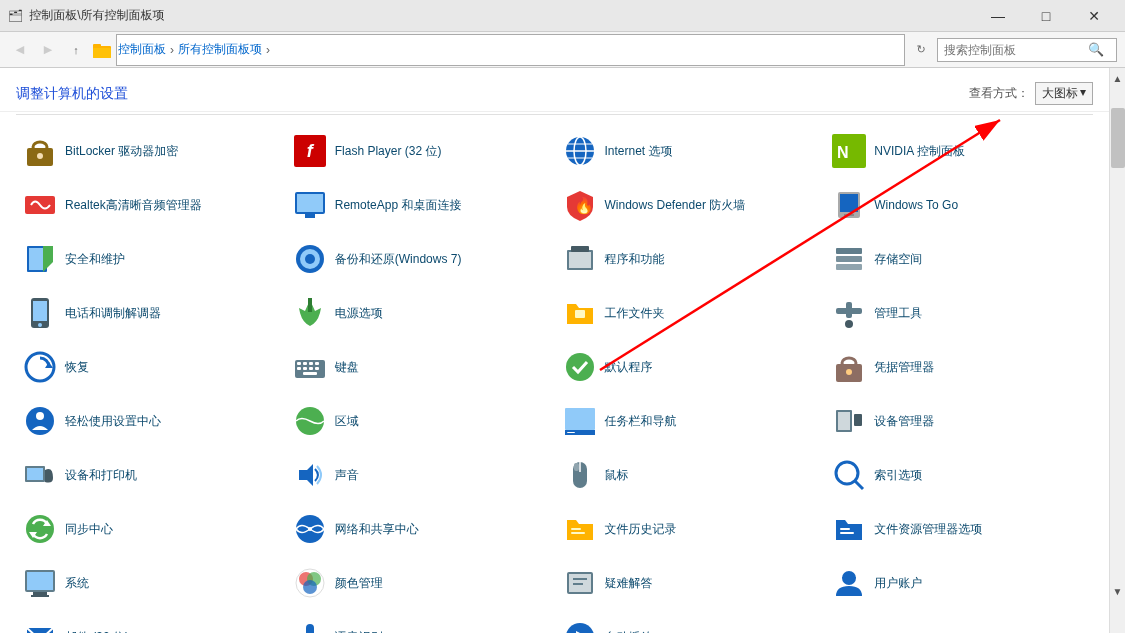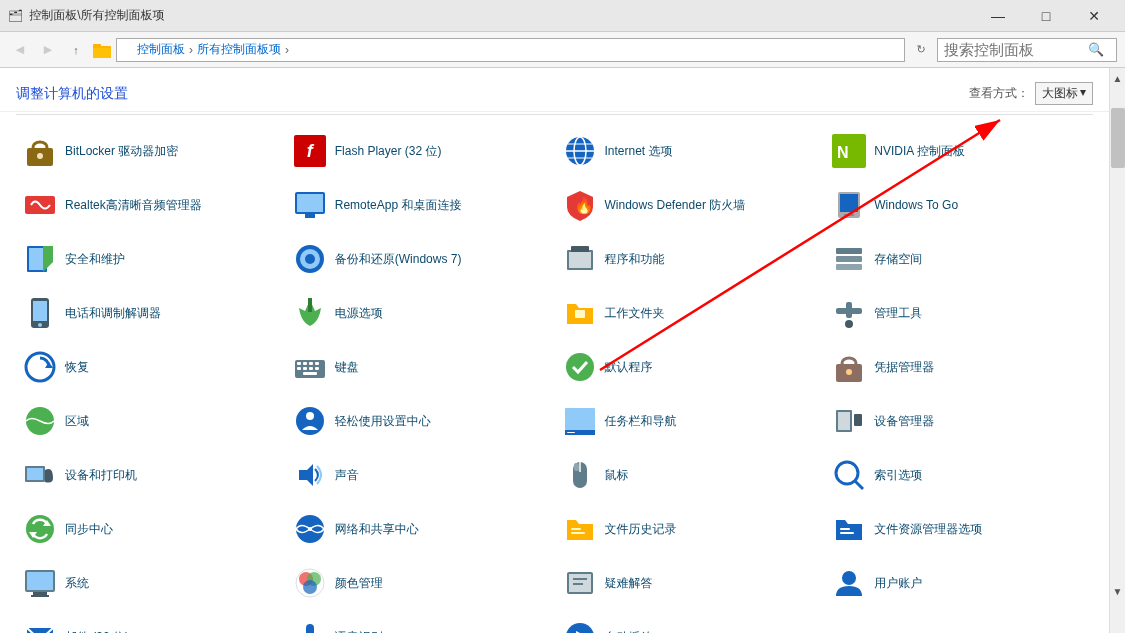--- a/index.html
+++ b/index.html
@@ -55,45 +55,45 @@
       justify-content: center;
       cursor: pointer;
       color: #666;
       font-size: 11px;
       border: none;
       background: transparent;
     }
     .nav-btn.disabled { color: #ccc; cursor: default; }
     .address-path {
       flex: 1;
-      height: 24px;
+      height: 32px;
       background: white;
       border: 1px solid #aaa;
       display: flex;
       align-items: center;
-      padding: 0 20px;
+      padding: 0 1px;
       font-size: 12px;
       color: #0066cc;
       gap: 4px;
     }
     .path-sep { color: #666; }
     .search-box {
       width: 180px;
       height: 24px;
       border: 1px solid #aaa;
       background: white;
       display: flex;
       align-items: center;
       padding: 0 6px;
       gap: 4px;
     }
     .search-input {
       border: none;
       outline: none;
-      font-size: 15px;
+      font-size: 12px;
       color: #999;
       width: 140px;
       background: transparent;
     }
 
     
     .main-container {
       display: flex;
       height: calc(633px - 32px - 36px);
     }
@@ -447,35 +447,35 @@
                 <rect x="4" y="14" width="26" height="18" rx="2" fill="#8D6E63"></rect>
                 <rect x="10" y="8" width="14" height="10" rx="7" fill="none" stroke="#8D6E63" stroke-width="3"></rect>
                 <circle cx="17" cy="22" r="3" fill="#FFCC80"></circle>
               </svg>
             </div>
             <span class="item-label">凭据管理器</span>
           </div>
           <div class="control-item">
             <div class="icon-box">
               <svg width="34" height="34" viewBox="0 0 34 34">
-                <circle cx="17" cy="17" r="14" fill="#4CAF50"></circle>
-                <path d="M3 17 Q8 12 17 17 Q26 22 31 17" fill="none" stroke="white" stroke-width="1.5"></path>
-              </svg>
-            </div>
-            <span class="item-label">区域</span>
-          </div>
-          <div class="control-item">
-            <div class="icon-box">
-              <svg width="34" height="34" viewBox="0 0 34 34">
                 <circle cx="17" cy="17" r="14" fill="#1565C0"></circle>
                 <circle cx="17" cy="12" r="4" fill="white"></circle>
                 <path d="M9 26 Q17 18 25 26" fill="white"></path>
               </svg>
             </div>
             <span class="item-label">轻松使用设置中心</span>
+          </div>
+          <div class="control-item">
+            <div class="icon-box">
+              <svg width="34" height="34" viewBox="0 0 34 34">
+                <circle cx="17" cy="17" r="14" fill="#4CAF50"></circle>
+                <path d="M3 17 Q8 12 17 17 Q26 22 31 17" fill="none" stroke="white" stroke-width="1.5"></path>
+              </svg>
+            </div>
+            <span class="item-label">区域</span>
           </div>
           <div class="control-item">
             <div class="icon-box">
               <svg width="34" height="34" viewBox="0 0 34 34">
                 <rect x="2" y="4" width="30" height="22" rx="1" fill="#90CAF9"></rect>
                 <rect x="2" y="26" width="30" height="5" fill="#1565C0"></rect>
                 <rect x="4" y="28" width="8" height="1" rx="1" fill="white"></rect>
               </svg>
             </div>
             <span class="item-label">任务栏和导航</span>

